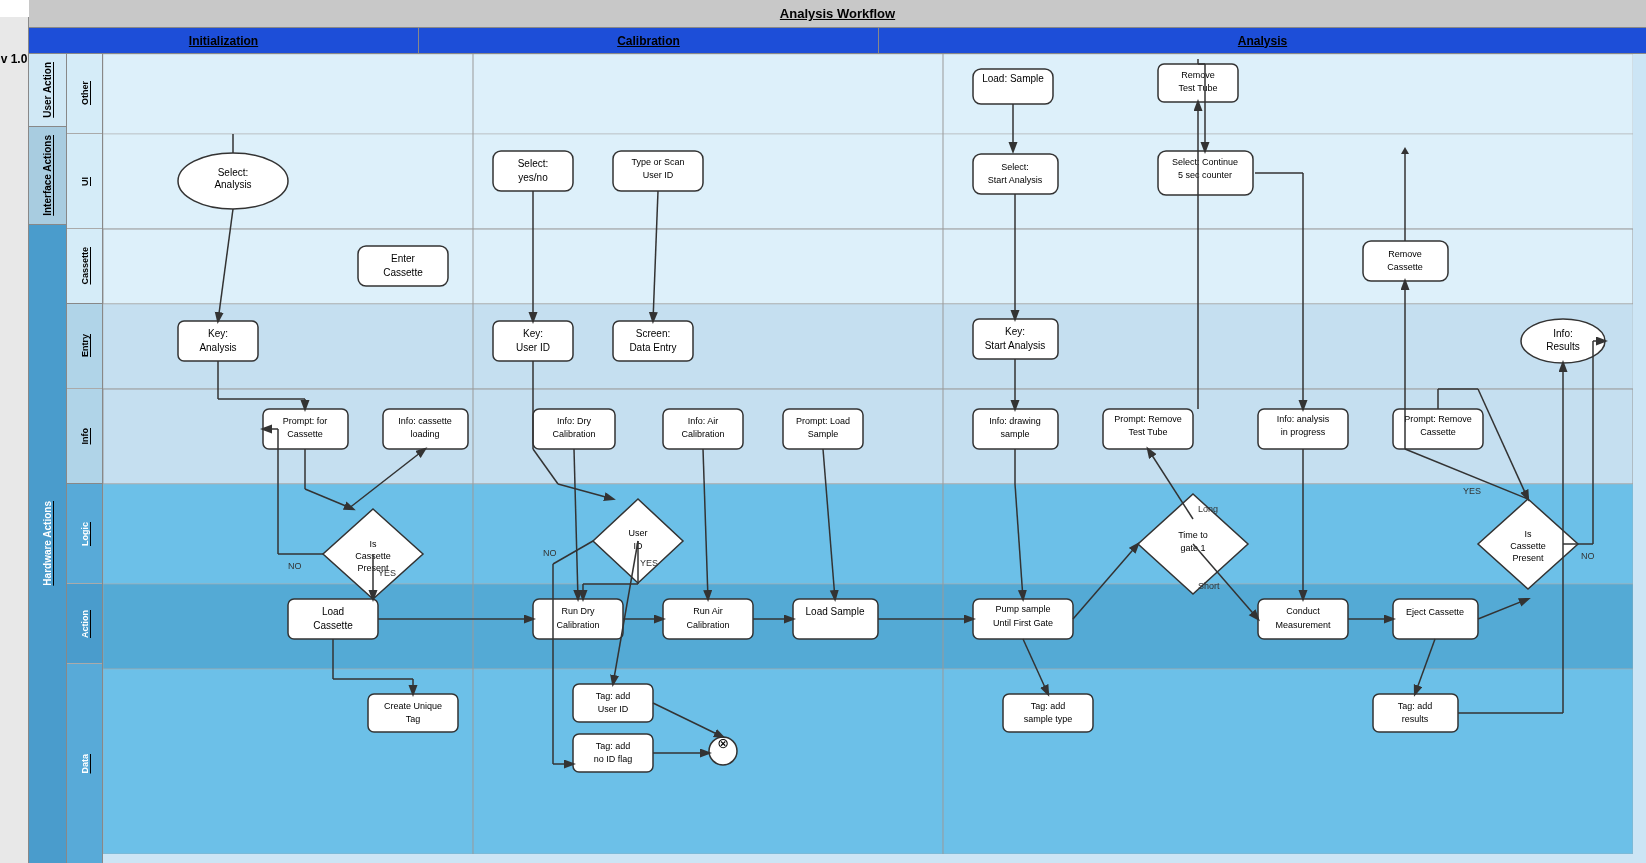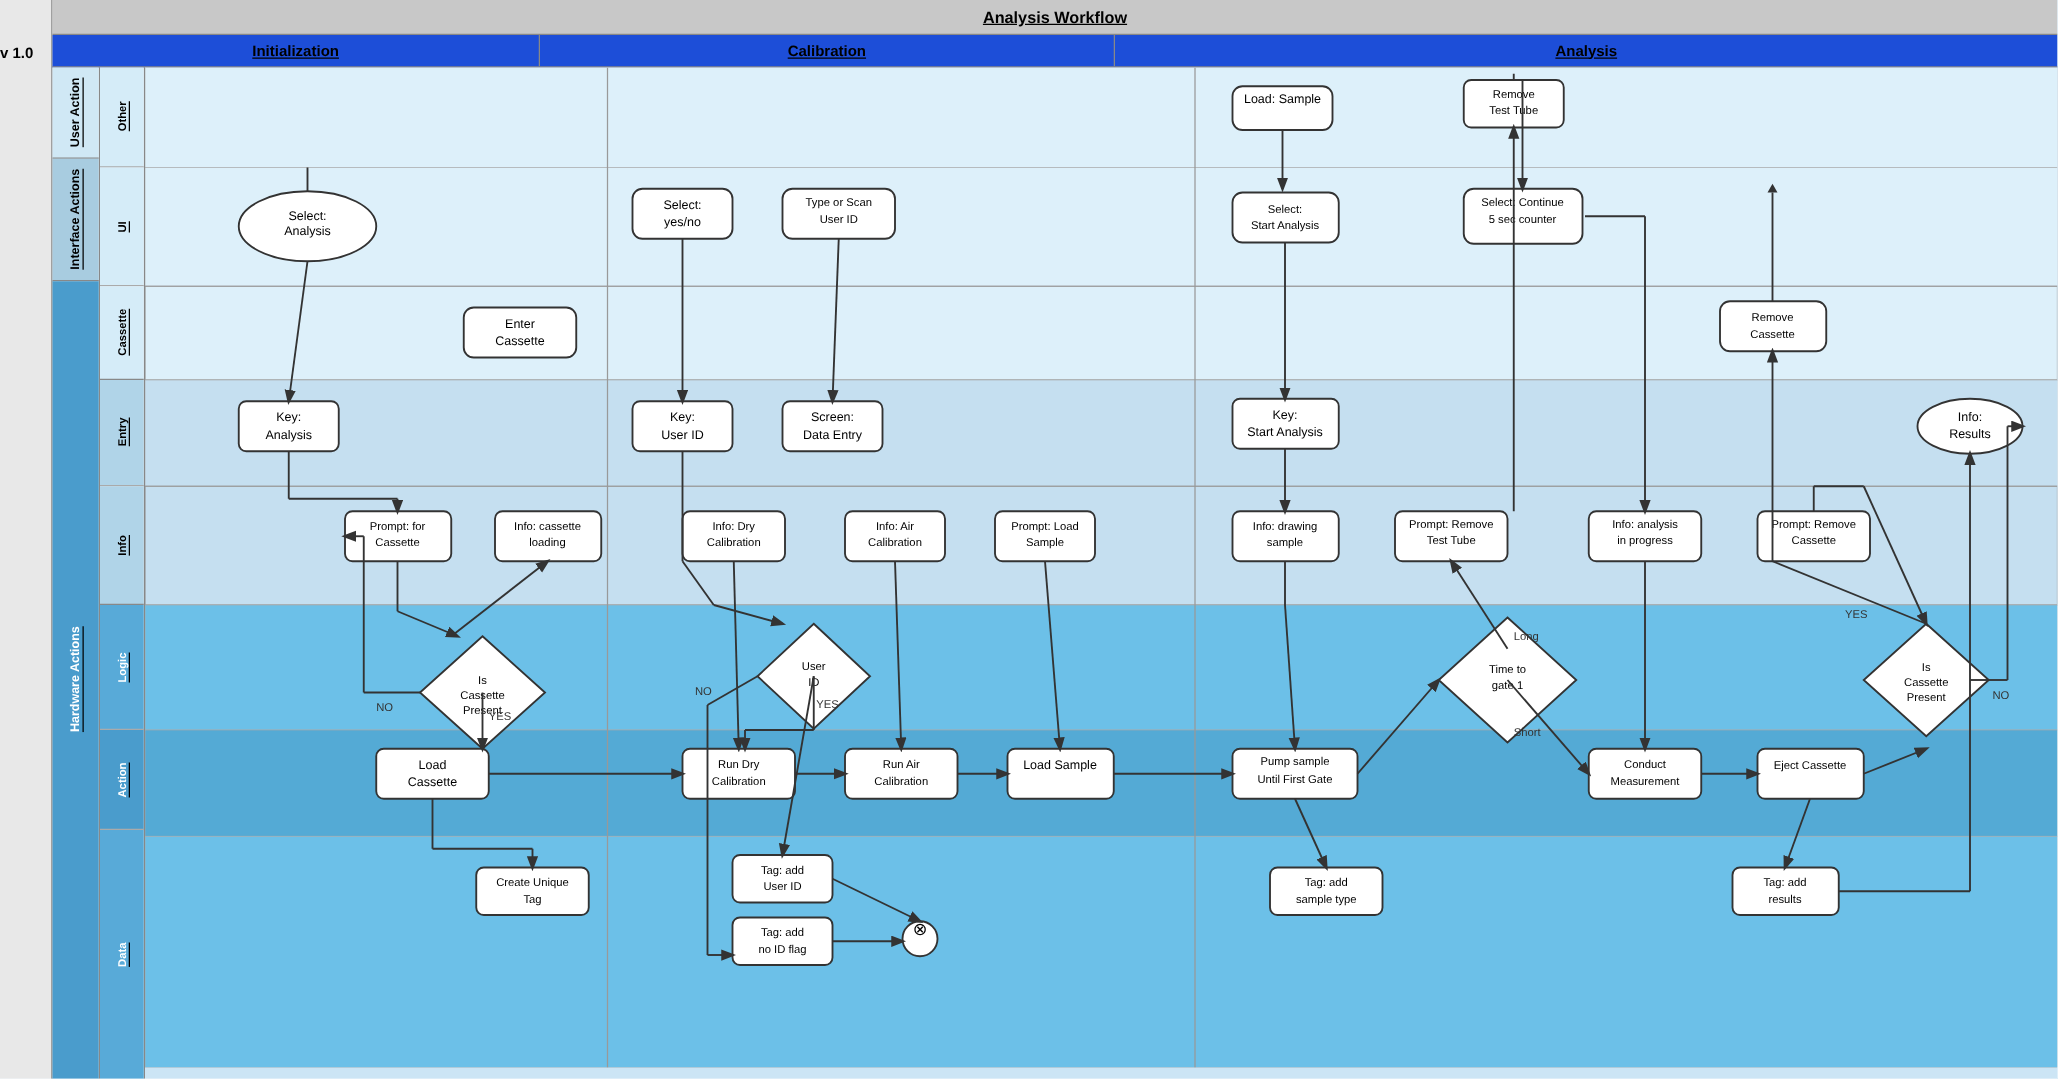--- a/index.html
+++ b/index.html
@@ -10,21 +10,21 @@
       min-height: 863px;
       display: flex;
       flex-direction: row;
     }
   </style>
 </head>
 <body>
 
 <div class="main-container">
 
-  <div style="width:42px; background:#e8e8e8; border-right:1px solid #888; display:flex; align-items:flex-start; justify-content:flex-start; padding-top:35px;">
+  <div style="width:29px; background:#e8e8e8; border-right:1px solid #888; display:flex; align-items:flex-start; justify-content:center; padding-top:35px;margin-top:17px;">
     <span style="font-size:12px; font-weight:bold;">v 1.0</span>
   </div>
 
   <div style="flex:1; display:flex; flex-direction:column;text-decoration:underline;">
 
     <div style="background:#c8c8c8; border-bottom:1px solid #888; text-align:center; padding:5px 0; font-size:13px; font-weight:bold; height:28px; display:flex; align-items:center; justify-content:center;">
       <span>Analysis Workflow</span>
     </div>
 
     <div style="display:flex; border-bottom:1px solid #888; background:#1d4ed8; height:26px;">

